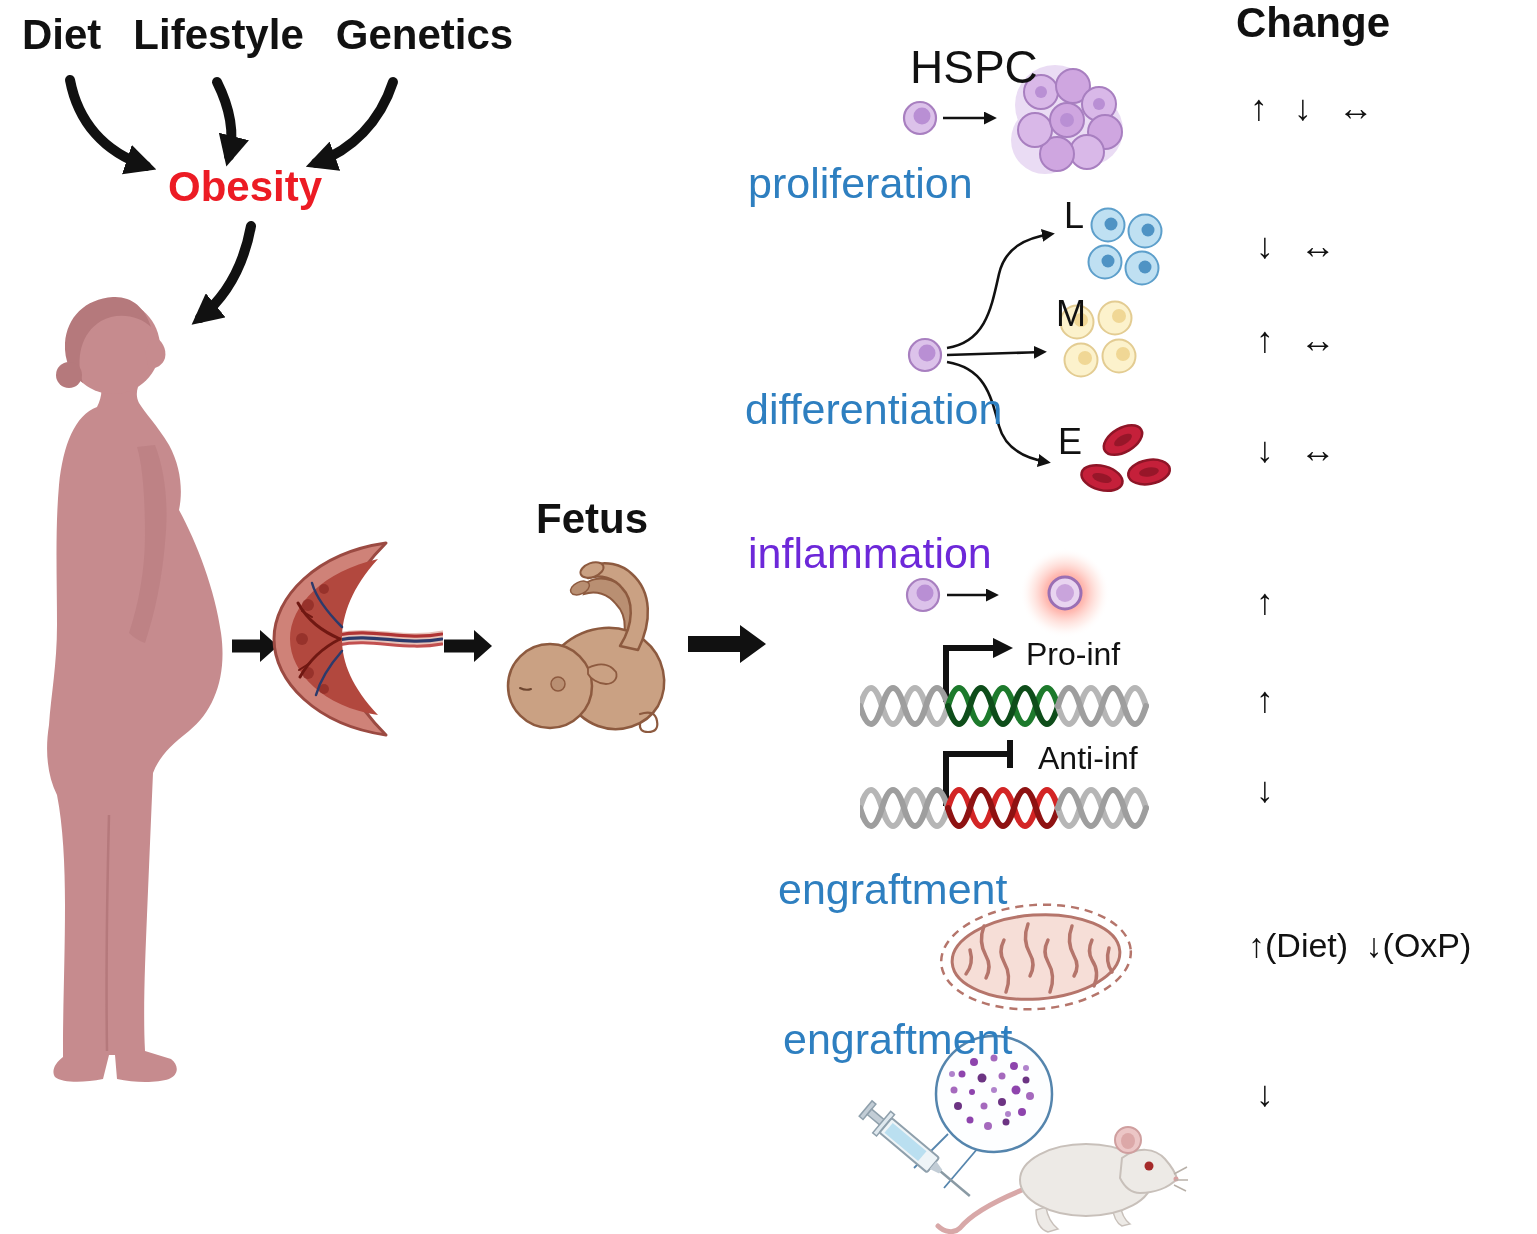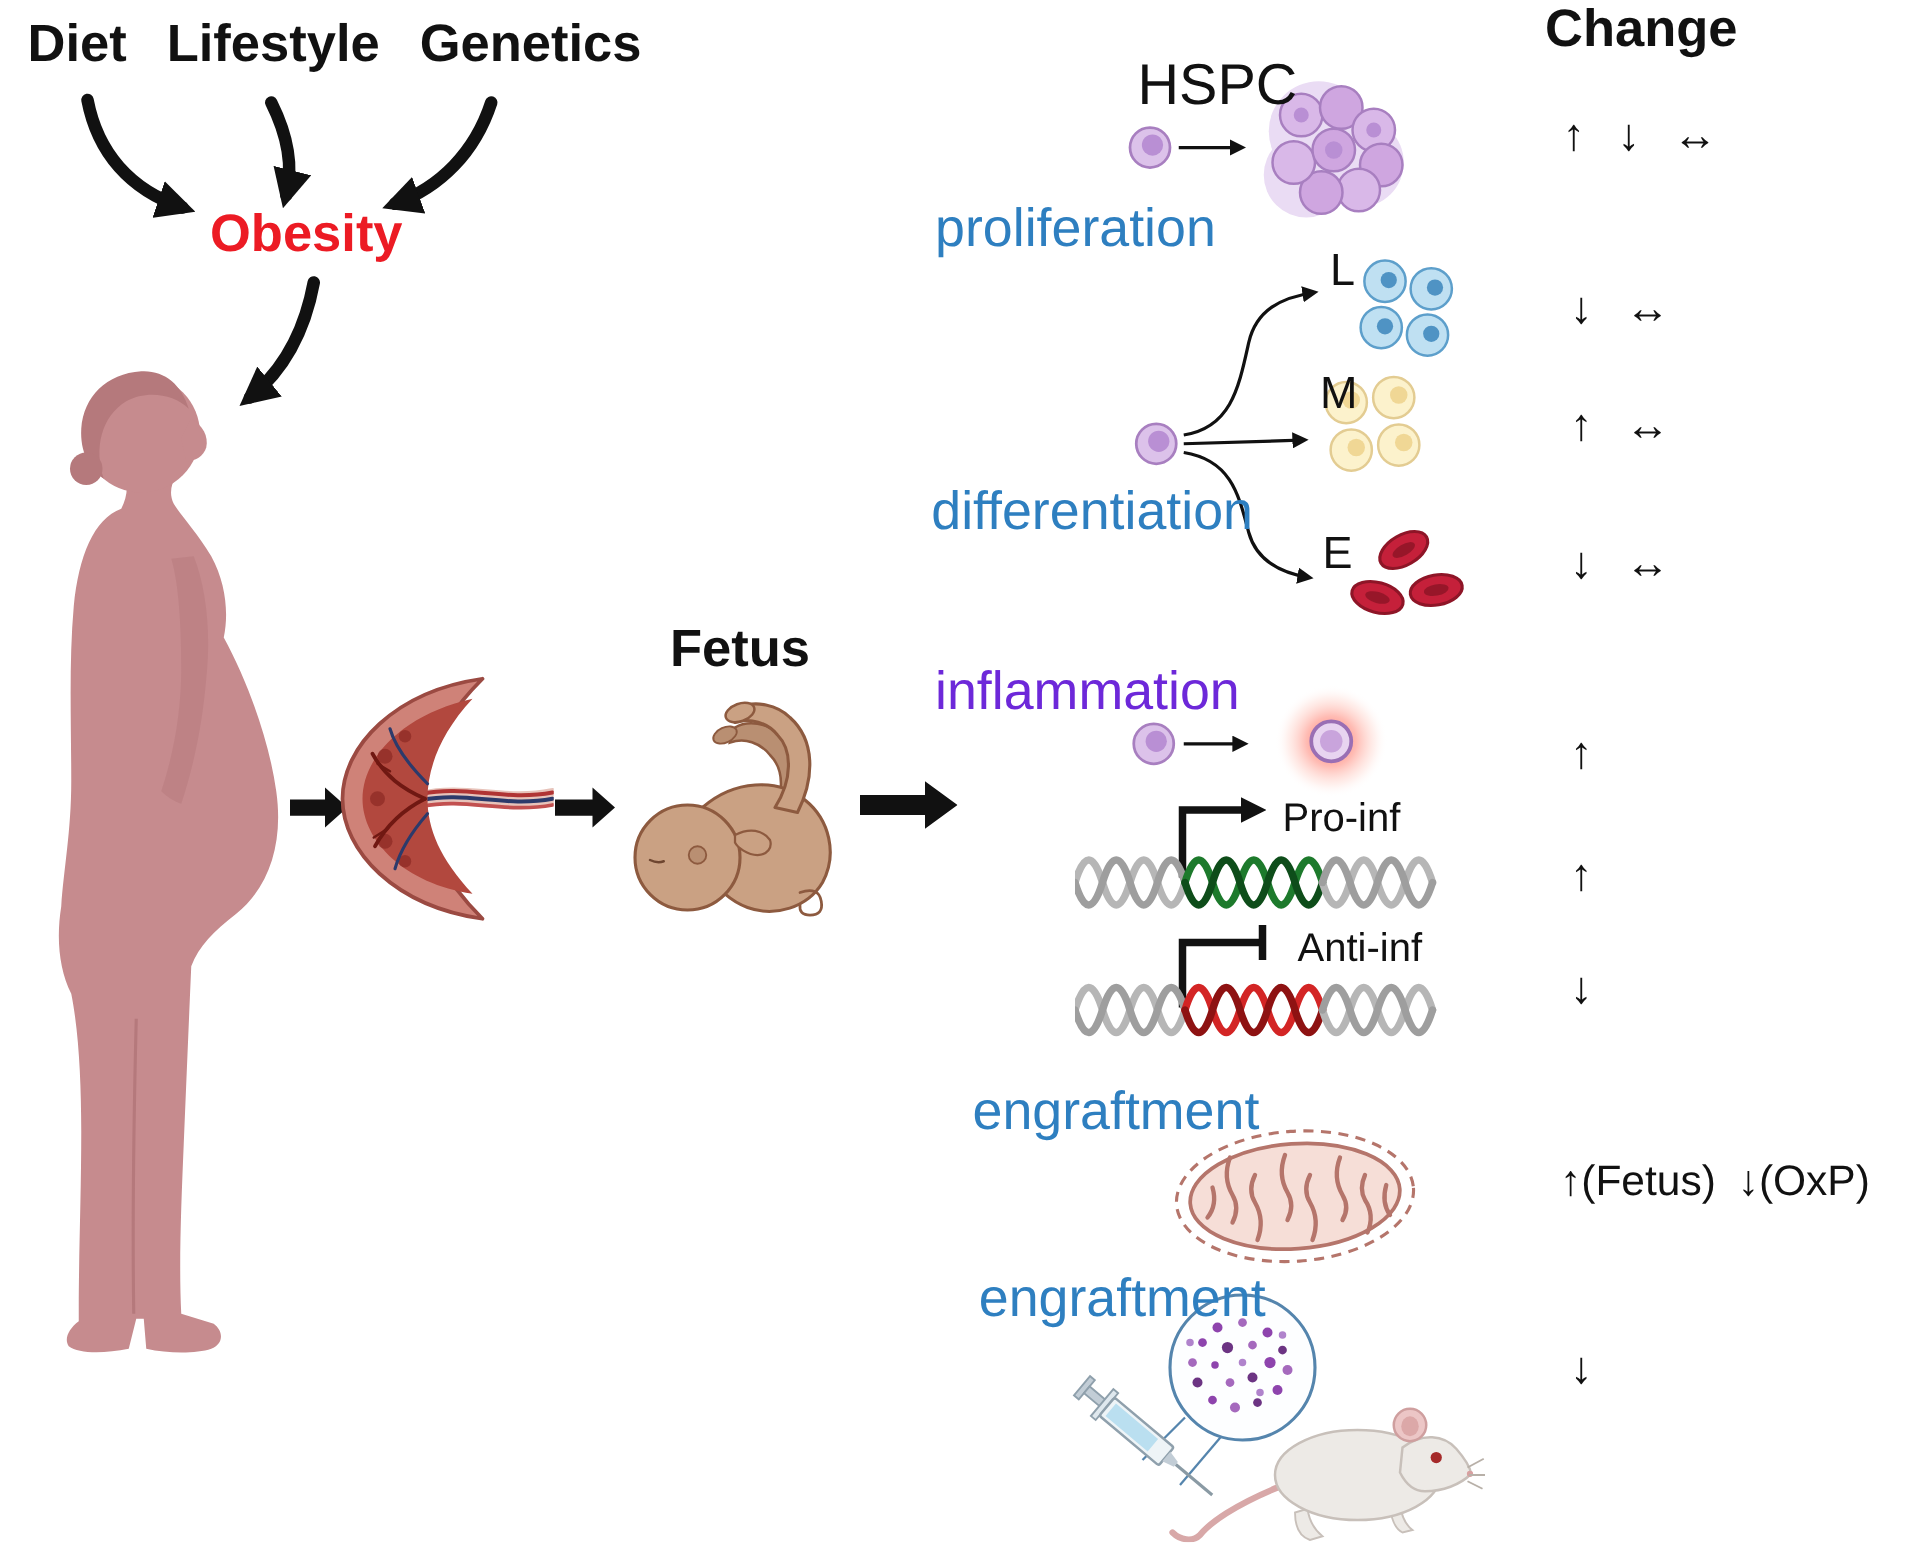--- a/index.html
+++ b/index.html
@@ -354,16 +354,16 @@
   <div class="t gene-lbl" style="left:1026px;top:638px">Pro-inf</div>
   <div class="t gene-lbl" style="left:1038px;top:742px">Anti-inf</div>
 
   <div class="t chg" style="left:1250px;top:90px">↑ ↓ ↔</div>
   <div class="t chg" style="left:1256px;top:228px">↓ ↔</div>
   <div class="t chg" style="left:1256px;top:322px">↑ ↔</div>
   <div class="t chg" style="left:1256px;top:432px">↓ ↔</div>
   <div class="t chg" style="left:1256px;top:584px">↑</div>
   <div class="t chg" style="left:1256px;top:682px">↑</div>
   <div class="t chg" style="left:1256px;top:772px">↓</div>
-  <div class="t chg-small" style="left:1248px;top:928px">↑(Fetus) ↓(OxP)</div>
+  <div class="t chg-small" style="left:1248px;top:928px">↑(Diet) ↓(OxP)</div>
   <div class="t chg" style="left:1256px;top:1076px">↓</div>
 
 </div>
 
 </body></html>

